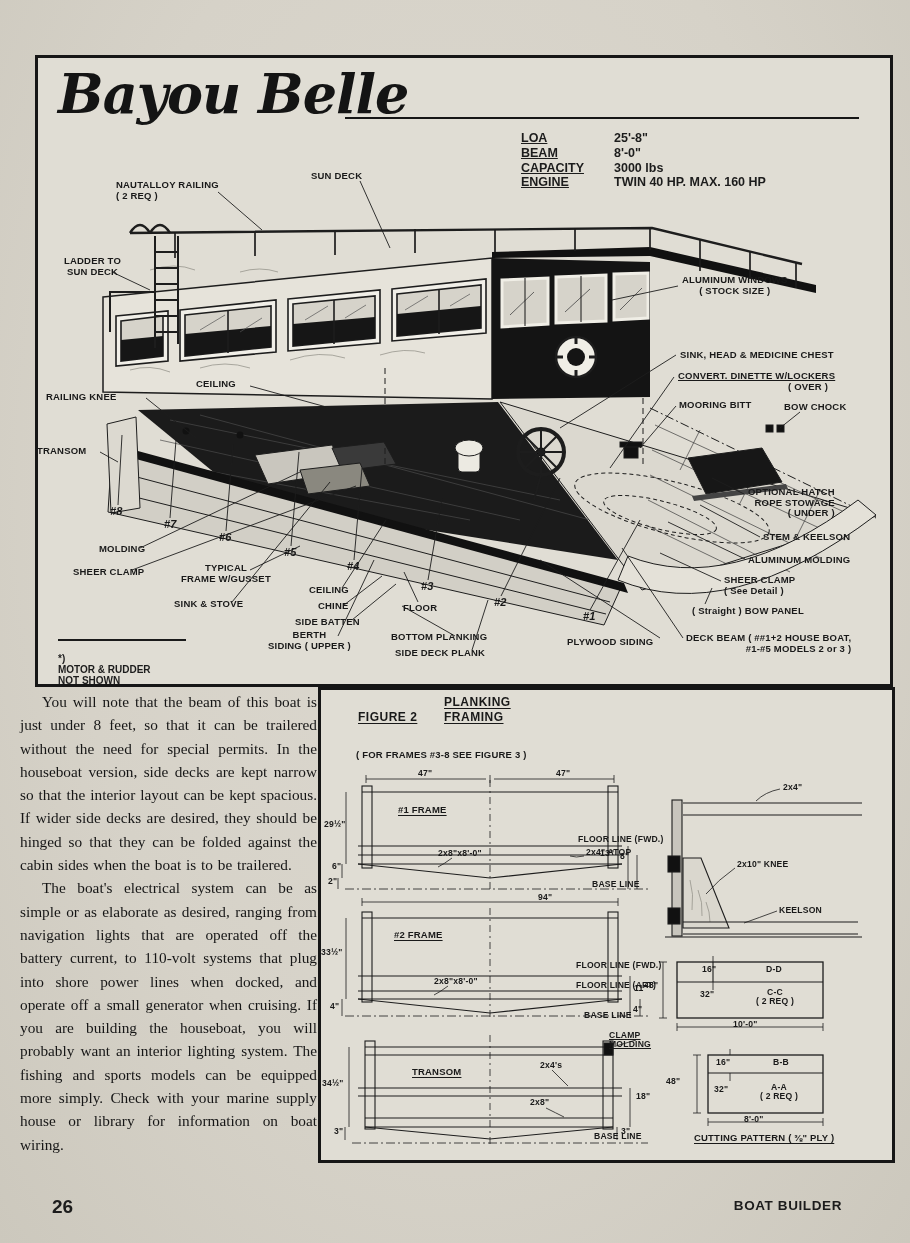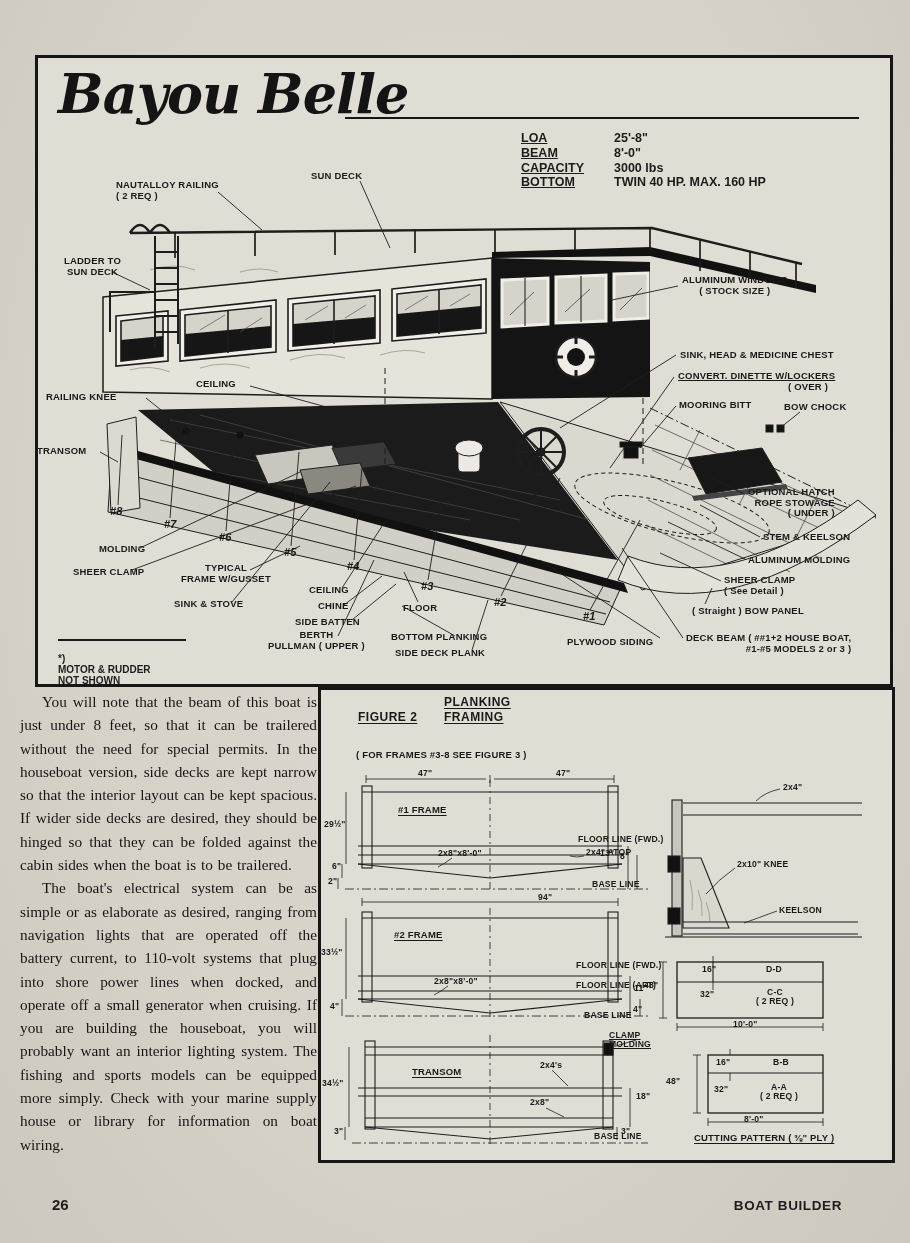--- a/index.html
+++ b/index.html
@@ -39,21 +39,21 @@
   
   .footnote{position:absolute; left:58px; top:628px; width:150px; font-size:10px;
     font-weight:bold; line-height:11px; white-space:pre-line;}
   .footnote .bar{display:block; width:128px; border-top:2px solid #1a1a1a; margin-bottom:1px;}
   
   .article{position:absolute; left:20px; top:690px; width:297px;
     font-family:"Liberation Serif", serif; font-size:15.3px; line-height:23.3px;
     text-align:justify; color:#161616;}
   .article p{margin:0; text-indent:22px; word-spacing:1px;}
   
-  .pageno{position:absolute; left:52px; top:1196px; font-size:15px; font-weight:bold;}
+  .pageno{position:absolute; left:52px; top:1196px; font-size:19px; font-weight:bold;}
   .mag{position:absolute; right:68px; top:1198px; font-size:13.5px; font-weight:bold; letter-spacing:.6px;}
   svg{position:absolute; left:0; top:0; overflow:visible;}
   .overlay{position:absolute; left:0; top:0; width:910px; height:1243px;}
 </style>
 </head>
 <body>
 
 <div class="page">
 
   <div class="main-box"></div>
@@ -273,21 +273,21 @@
       </div>
       <div class="row">
         <span class="lab">BEAM</span>
         <span class="val">8'-0"</span>
       </div>
       <div class="row">
         <span class="lab">CAPACITY</span>
         <span class="val">3000 lbs</span>
       </div>
       <div class="row">
-        <span class="lab">BOTTOM</span>
+        <span class="lab">ENGINE</span>
         <span class="val">TWIN 40 HP. MAX. 160 HP</span>
       </div>
     </div>
 
   <div class="overlay">
 
   <div class="lbl" style="left: 116px; top: 180px;">NAUTALLOY RAILING
 ( 2 REQ )</div>
       <div class="lbl" style="left: 311px; top: 171px;">SUN DECK</div>
       <div class="lbl tc" style="left: 64px; top: 256px;">LADDER TO
@@ -322,21 +322,21 @@
       <div class="lbl fn" style="left: 583px; top: 611px;">#1</div>
       <div class="lbl" style="left: 99px; top: 544px;">MOLDING</div>
       <div class="lbl" style="left: 73px; top: 567px;">SHEER CLAMP</div>
       <div class="lbl tc" style="left: 181px; top: 563px;">TYPICAL
 FRAME W/GUSSET</div>
       <div class="lbl" style="left: 174px; top: 599px;">SINK &amp; STOVE</div>
       <div class="lbl" style="left: 309px; top: 585px;">CEILING</div>
       <div class="lbl" style="left: 318px; top: 601px;">CHINE</div>
       <div class="lbl" style="left: 295px; top: 617px;">SIDE BATTEN</div>
       <div class="lbl tc" style="left: 268px; top: 630px;">BERTH
-PULLMAN ( UPPER )</div>
+SIDING ( UPPER )</div>
       <div class="lbl" style="left: 403px; top: 603px;">FLOOR</div>
       <div class="lbl" style="left: 391px; top: 632px;">BOTTOM PLANKING</div>
       <div class="lbl" style="left: 395px; top: 648px;">SIDE DECK PLANK</div>
       <div class="lbl" style="left: 567px; top: 637px;">PLYWOOD SIDING</div>
     </div>
 
   <div class="footnote">
     <span class="bar"></span>
     <span>*)</span>
     <div>MOTOR &amp; RUDDER

